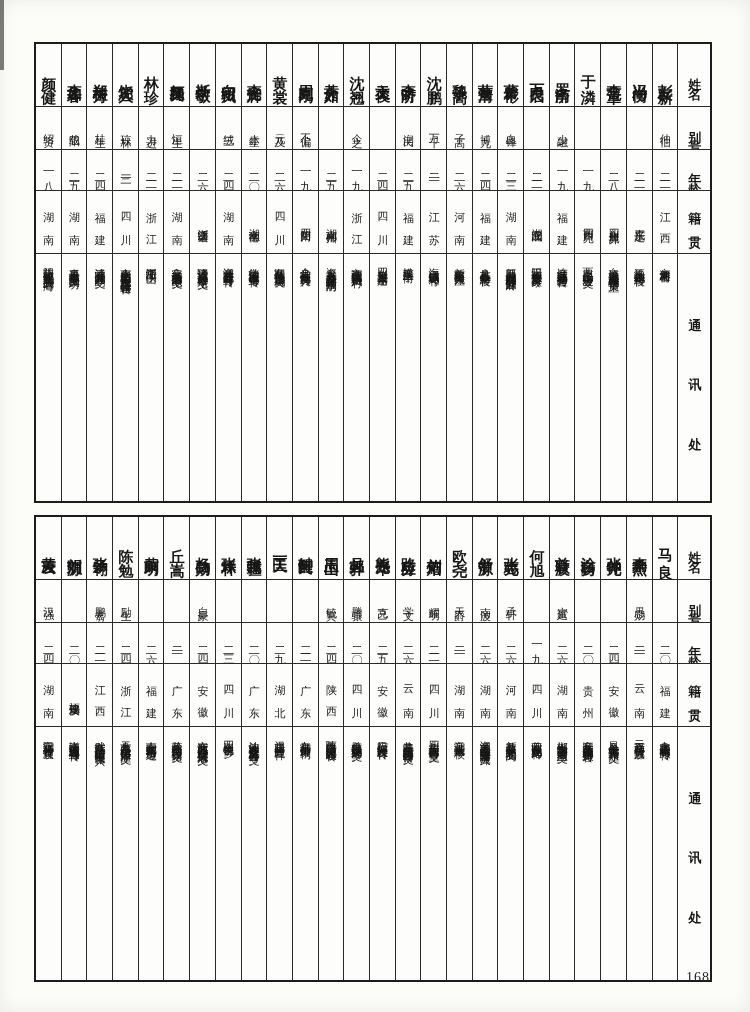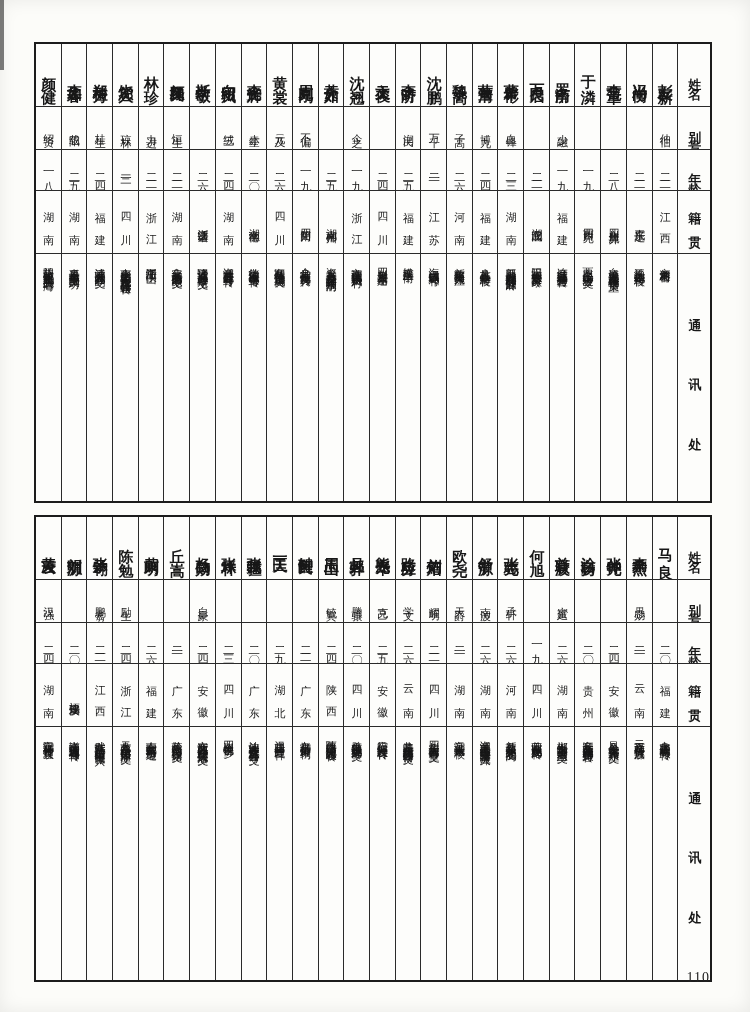--- a/index.html
+++ b/index.html
@@ -924,14 +924,14 @@
           </div>
           <div class="cell origin">
             <span class="v">籍贯</span>
           </div>
           <div class="cell address">
             <span class="v">通讯处</span>
           </div>
         </div>
       </div>
   </div>
-  <div class="page-number">110</div>
+  <div class="page-number">168</div>
 </div>
 
 </body></html>

